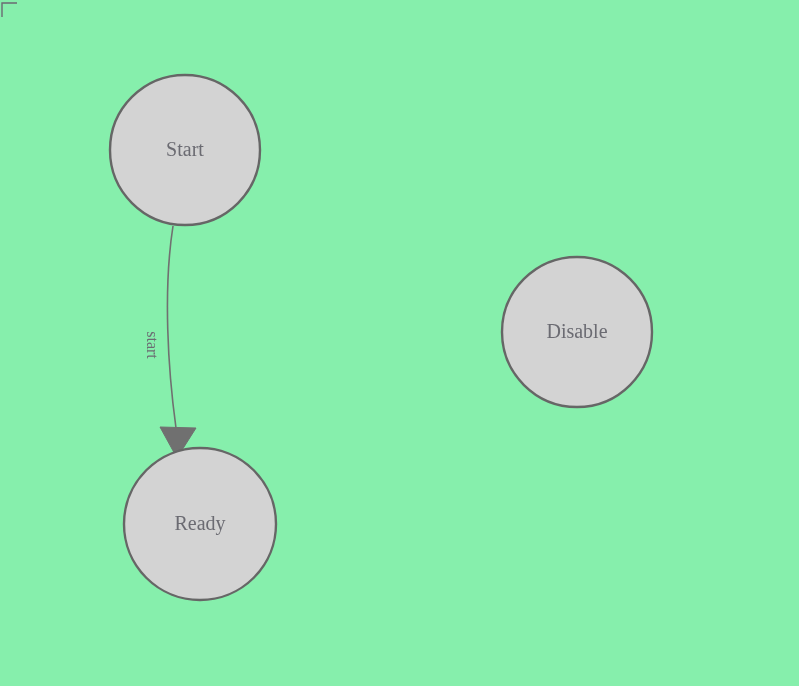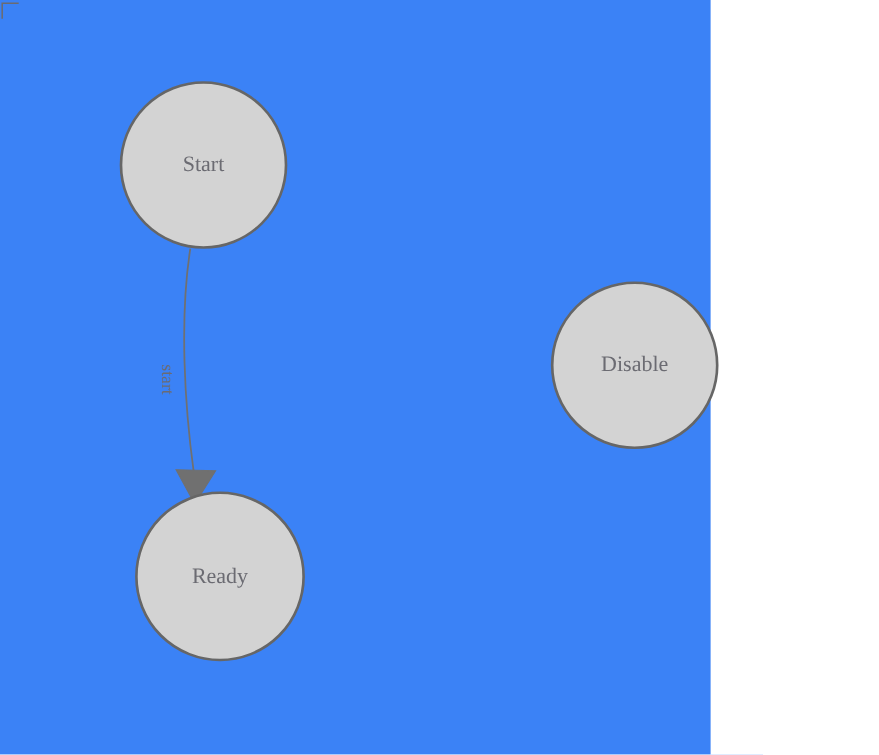--- a/index.html
+++ b/index.html
@@ -8,23 +8,23 @@
     background: #ffffff;
   }
   body {
     width: 799px;
     height: 686px;
     font-family: "Liberation Serif", serif;
     overflow: hidden;
   }
   #canvas-root {
     position: relative;
-    width: 646px;
+    width: 799px;
     height: 686px;
-    background: #3b82f6;
+    background: #86efac;
   }
   #diagram-svg {
     position: absolute;
     top: 0;
     left: 0;
     width: 799px;
     height: 686px;
     display: block;
   }
   .state-node-circle {

